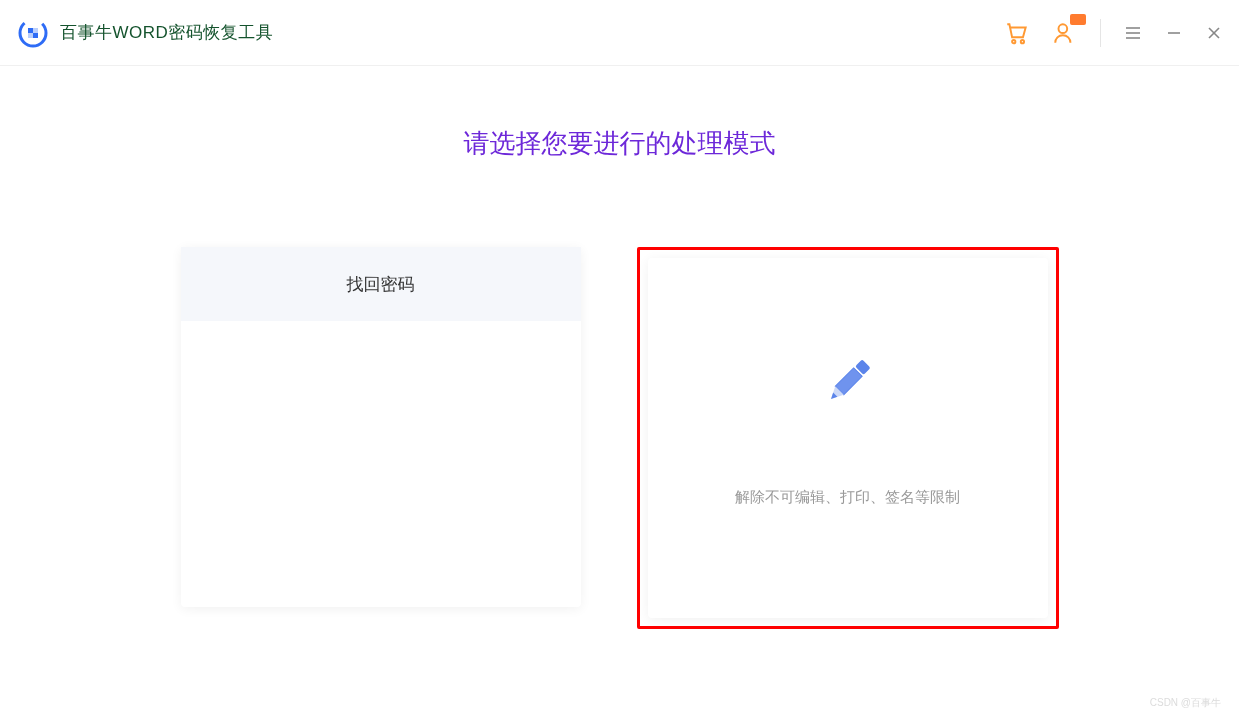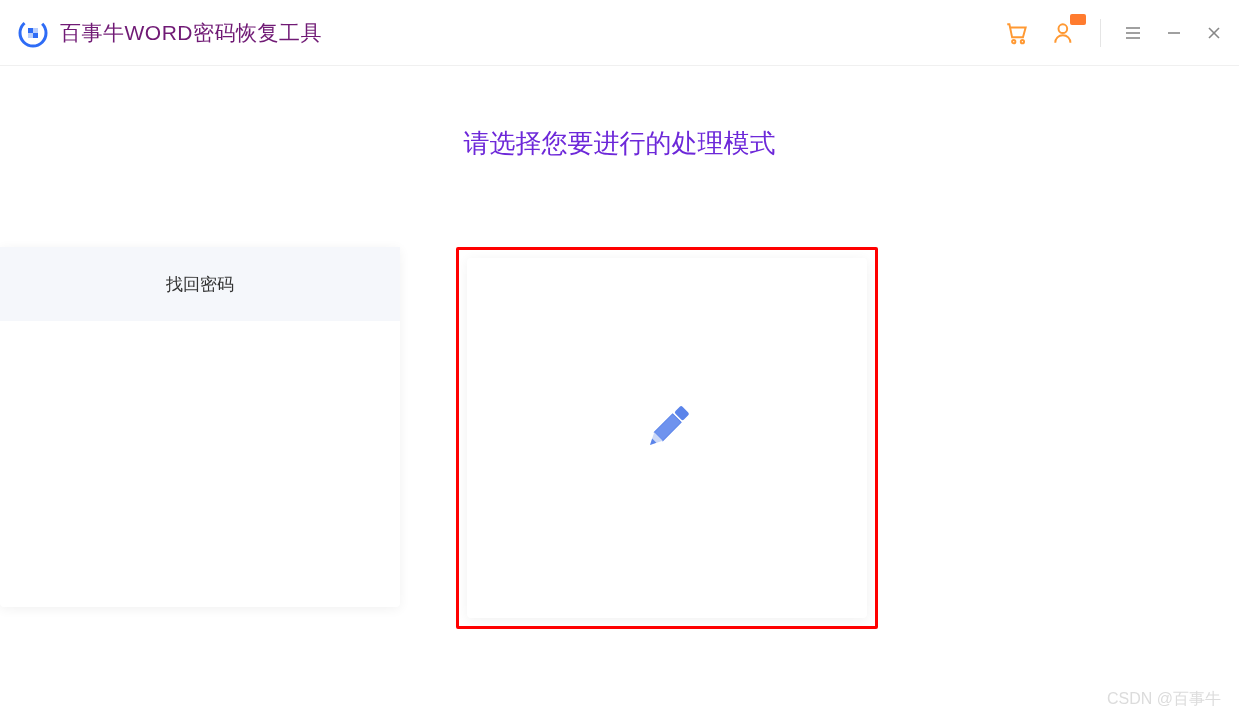--- a/index.html
+++ b/index.html
@@ -29,22 +29,22 @@
       gap: 12px;
     }
     .logo-wrap {
       width: 30px;
       height: 30px;
       display: flex;
       align-items: center;
       justify-content: center;
     }
     .app-title {
-      font-size: 21px;
-      color: #701a75;
+      font-size: 17px;
+      color: #14532d;
       letter-spacing: 0.5px;
     }
     .titlebar-actions {
       display: flex;
       align-items: center;
       gap: 22px;
     }
     .tb-icon {
       color: #ff9933;
       cursor: pointer;
@@ -67,20 +67,21 @@
       text-align: center;
     }
     .main-heading {
       font-size: 26px;
       color: #6d28d9;
       font-weight: 400;
       margin-bottom: 86px;
     }
     .cards {
       display: flex;
+      justify-content: center;
       gap: 56px;
     }
     .card {
       width: 400px;
       height: 360px;
       background: #ffffff;
       border-radius: 4px;
       box-shadow: 0 2px 12px rgba(0,0,0,0.06);
       display: flex;
       flex-direction: column;
@@ -122,21 +123,21 @@
       justify-content: center;
     }
     .card-desc {
       font-size: 15px;
       color: #999999;
     }
     .watermark {
       position: absolute;
       right: 18px;
       bottom: 10px;
-      font-size: 16px;
+      font-size: 10px;
       color: #dcdcdc;
     }
     .badge {
       position: absolute;
       top: -6px;
       right: -8px;
       width: 16px;
       height: 11px;
       background: #ff7b2e;
       border-radius: 2px;
@@ -210,20 +211,21 @@
           <div class="card-icon">
             <svg width="64" height="64" viewBox="0 0 64 64">
               <g transform="rotate(45 32 32)">
                 <rect x="26" y="6" width="12" height="10" fill="#5b84ea" rx="2"></rect>
                 <rect x="26" y="18" width="12" height="26" fill="#6f93ee" stroke="#5b84ea" stroke-width="1"></rect>
                 <polygon points="26,44 38,44 32,56" fill="#cdd9f7"></polygon>
                 <polygon points="29,50 35,50 32,56" fill="#5b84ea"></polygon>
               </g>
             </svg>
           </div>
+          <div class="card-desc">解除不可编辑、打印、签名等限制</div>
         </div>
       </div>
     </div>
 
   </div>
 </div>
 
 <div class="watermark">CSDN @百事牛</div>
 
 </body></html>

